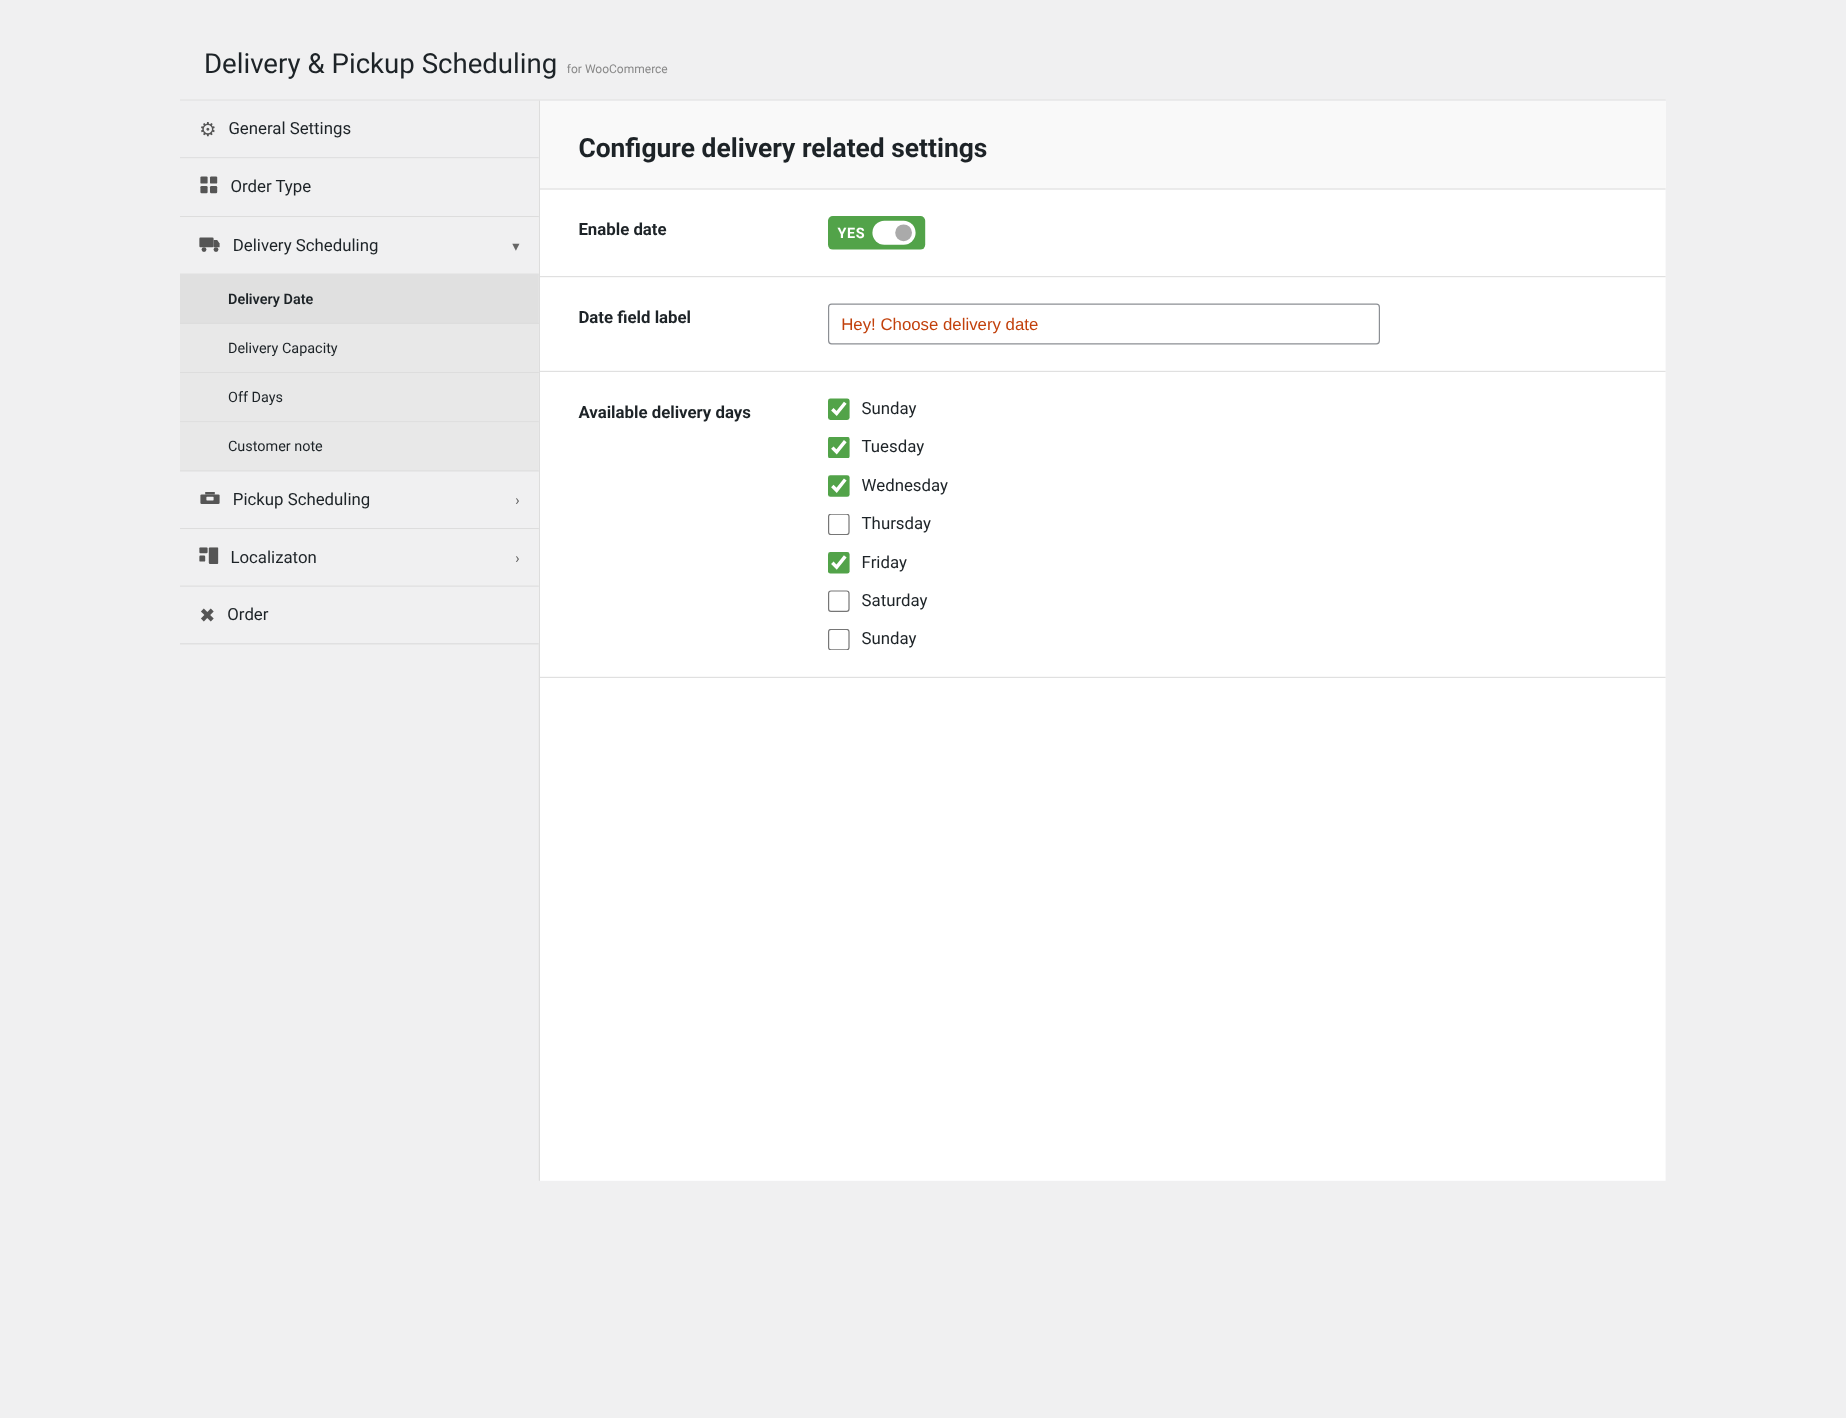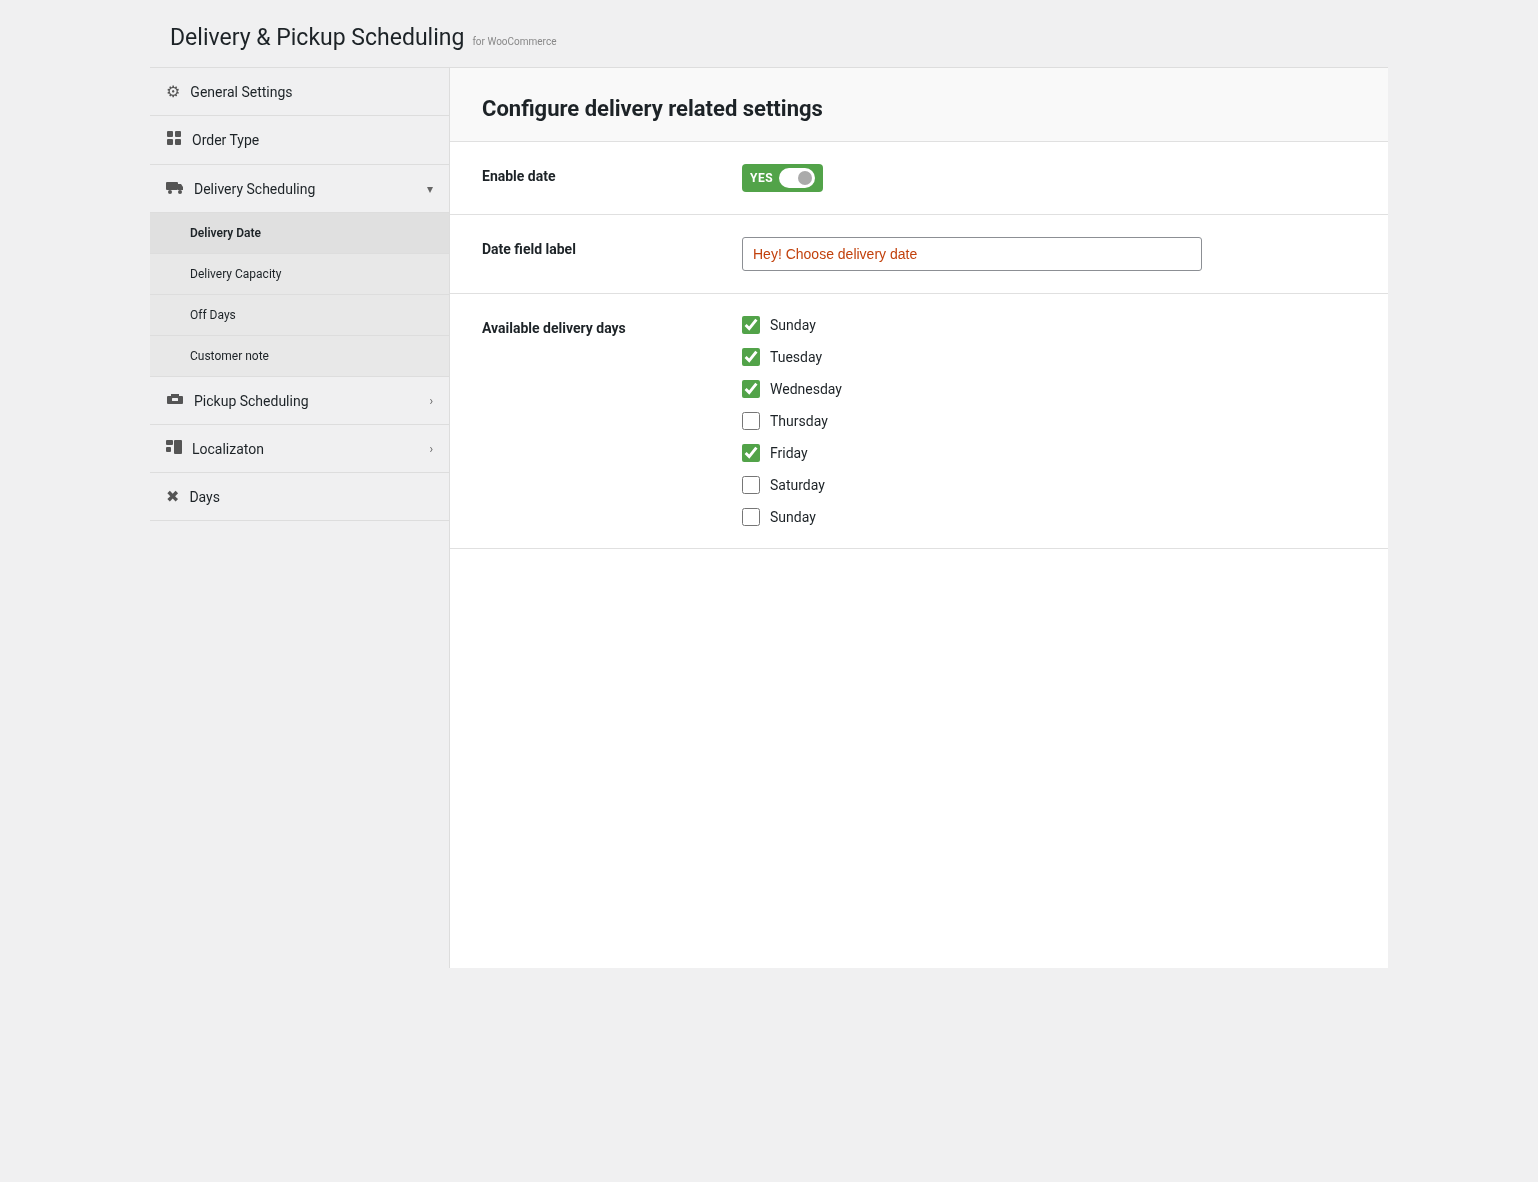--- a/index.html
+++ b/index.html
@@ -4,21 +4,21 @@
   <style>
     * { box-sizing: border-box; margin: 0; padding: 0; }
     body {
       font-family: -apple-system, BlinkMacSystemFont, "Segoe UI", Roboto, Helvetica, Arial, sans-serif;
       background: #f0f0f1;
       font-size: 14px;
       color: #1d2327;
     }
     .page-wrapper {
       max-width: 1238px;
-      margin: 0 auto;
+      margin: 16px auto;
       background: #f0f0f1;
     }
     .page-header {
       background: #f0f0f1;
       padding: 24px 20px 16px 20px;
       border-bottom: 1px solid #ddd;
     }
     .page-title {
       font-size: 23px;
       font-weight: 400;
@@ -98,21 +98,21 @@
       font-weight: 700;
       color: #1d2327;
     }
     .setting-row {
       display: flex;
       align-items: flex-start;
       padding: 22px 32px;
       border-bottom: 1px solid #e0e0e0;
     }
     .setting-label {
-      width: 260px;
+      width: 208px;
       flex-shrink: 0;
       font-size: 14px;
       font-weight: 700;
       color: #1d2327;
       padding-top: 4px;
     }
     .setting-control {
       flex: 1;
     }
     
@@ -260,21 +260,21 @@
             <rect x="0" y="7" width="5" height="5" rx="1"></rect>
             <rect x="8" y="0" width="8" height="14" rx="1"></rect>
           </svg>
         </span>
         <span>Localizaton</span>
         <span class="chevron">›</span>
       </div>
 
       <div class="sidebar-item">
         <span class="sidebar-icon">✖</span>
-        <span>Days</span>
+        <span>Order</span>
       </div>
 
     </div>
 
     <div class="main-content">
       <div class="content-header">
         <h2>Configure delivery related settings</h2>
       </div>
 
       <div class="setting-row">

